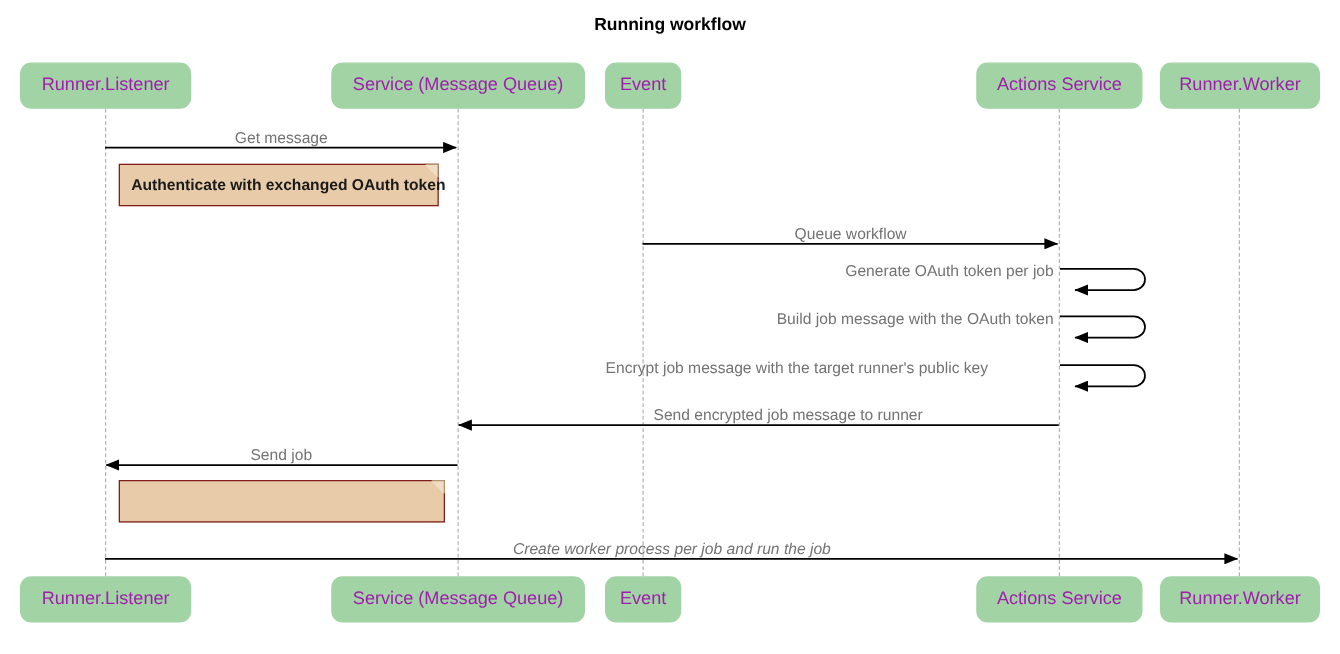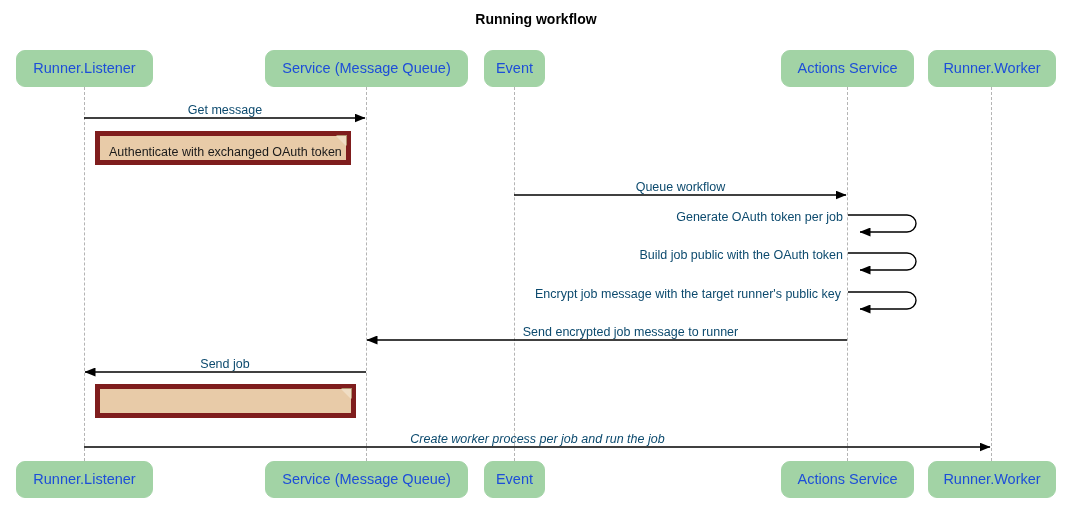--- a/index.html
+++ b/index.html
@@ -33,51 +33,52 @@
   .participant {
     position: absolute;
     box-sizing: border-box;
     background: #a2d3a5;
     border: 1px solid #a2d3a5;
     border-radius: 9px;
     height: 37px;
     line-height: 35px;
     text-align: center;
     font-size: 14.5px;
-    color: #1d4ed8;
+    color: #a21caf;
     white-space: nowrap;
     overflow: hidden;
   }
   .lifeline {
     position: absolute;
     width: 0;
     border-left: 1px dashed #b4b4b4;
     top: 87px;
     height: 374px;
   }
   .msg-label {
     position: absolute;
     font-size: 12.5px;
-    color: #0c4a6e;
+    color: #737373;
     white-space: nowrap;
     text-align: center;
     line-height: 14px;
   }
   .note {
     position: absolute;
     box-sizing: border-box;
     background: #e8cba8;
-    border: 5px solid #7f1d1d;
+    border: 1px solid #7f1d1d;
     font-size: 12.5px;
     color: #1a1a1a;
     white-space: nowrap;
     height: 34px;
     line-height: 32px;
     padding-left: 9px;
     overflow: visible;
+    font-weight: bold;
   }
   .note .fold-edge {
     position: absolute;
     right: -1px;
     top: -1px;
     width: 0;
     height: 0;
     border-left: 11px solid transparent;
     border-top: 11px solid #b09470;
   }
@@ -163,22 +164,22 @@
     </g>
 
     <g>
       <line x1="84" y1="447" x2="990" y2="447" stroke="#000000" stroke-width="1.4" marker-end="url(#arrowR)"></line>
     </g>
   </svg>
 
   <div class="msg-label" style="left:84px; top:103px; width:282px;">Get message</div>
   <div class="msg-label" style="left:545px; top:210px; width:298px; text-align:right;">Generate OAuth token per job</div>
   <div class="msg-label" style="left:514px; top:180px; width:333px;">Queue workflow</div>
-  <div class="msg-label" style="left:545px; top:248px; width:298px; text-align:right;">Build job public with the OAuth token</div>
-  <div class="msg-label" style="left:478px; top:287px; width:363px; text-align:right;">Encrypt job message with the target runner's public key</div>
+  <div class="msg-label" style="left:545px; top:248px; width:298px; text-align:right;">Build job message with the OAuth token</div>
+  <div class="msg-label" style="left:456px; top:287px; width:363px; ">Encrypt job message with the target runner's public key</div>
   <div class="msg-label" style="left:366px; top:325px; width:481px;margin-left:24px;">Send encrypted job message to runner</div>
   <div class="msg-label" style="left:84px; top:357px; width:282px;text-align:center;">Send job</div>
   <div class="msg-label" style="left:84px; top:432px; width:907px;font-style:italic;">Create worker process per job and run the job</div>
 
   <div class="note" style="left:95px; top:131px; width:256px;">
     <span>Authenticate with exchanged OAuth token</span>
     <span class="fold-edge"></span>
     <span class="fold-inner"></span>
   </div>
 

